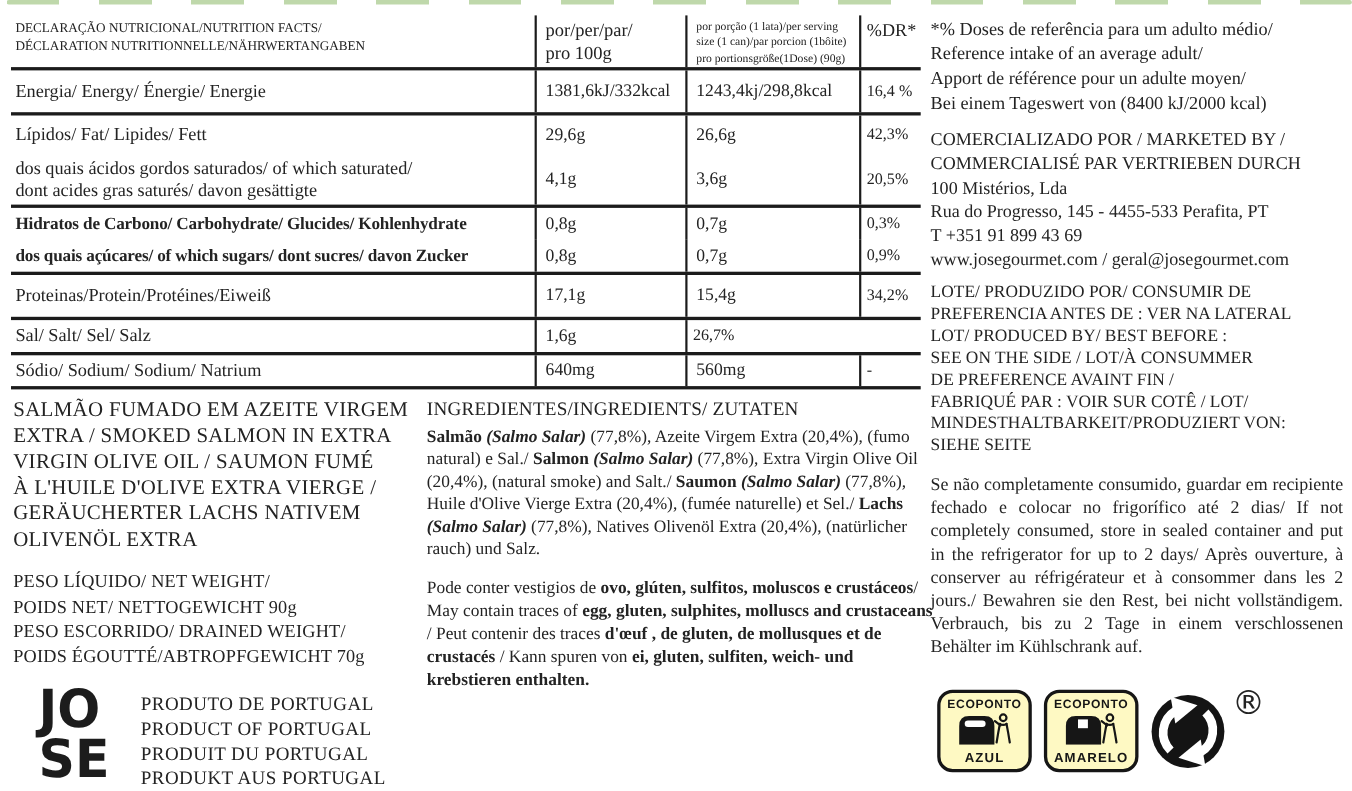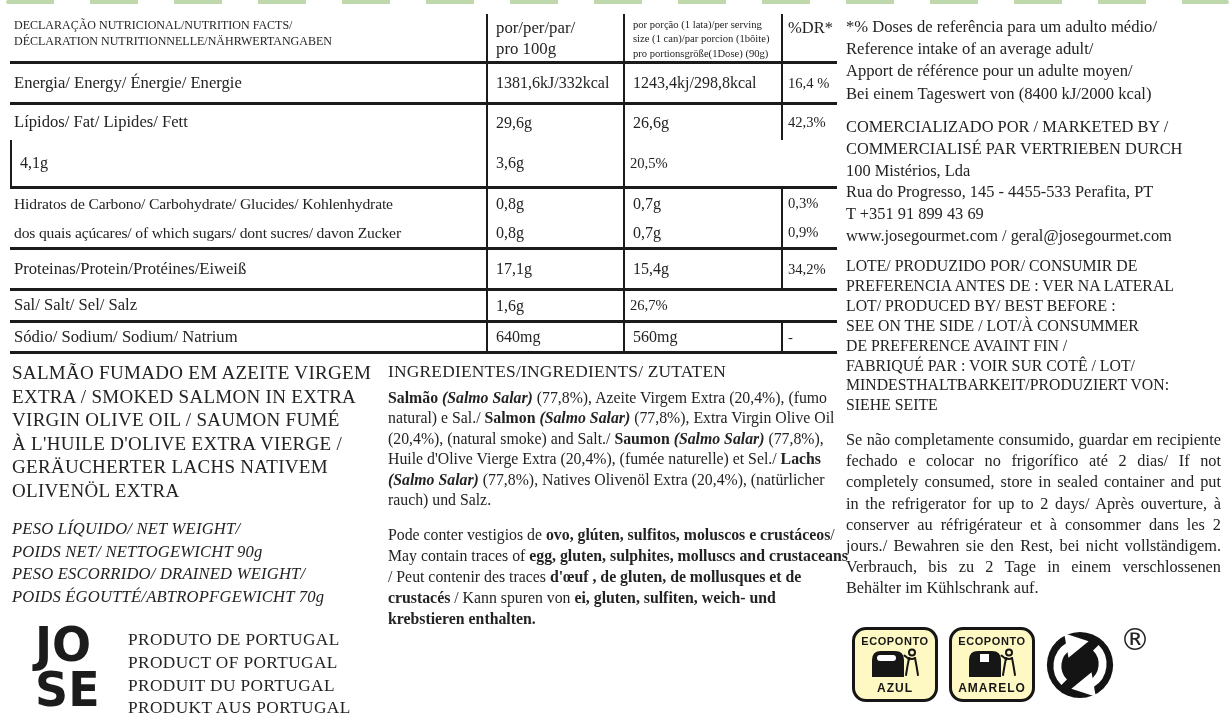--- a/index.html
+++ b/index.html
@@ -28,34 +28,34 @@
     border-left:2px solid #1b1b1b;
     padding:2px 4px 2px 8px;
     display:flex;flex-direction:column;justify-content:center;
   }
   .cell.c1{border-left:none;padding-left:4px;}
   .hdr1{font-size:12px;line-height:1.3;justify-content:flex-start;padding-top:4px;}
   .hdr2{font-size:16.8px;line-height:1.25;justify-content:flex-start;padding-top:4px;}
   .hdr3{font-size:10.6px;line-height:1.35;justify-content:flex-start;padding-top:4px;}
   .hdr4{font-size:16.5px;justify-content:flex-start;padding-top:4px;padding-left:5px;}
   .lbl{font-size:16.6px;line-height:1.22;}
-  .tight{font-size:15.6px;letter-spacing:-0.15px;}
+  .tight{font-size:15.6px;letter-spacing:-0.15px;font-weight:bold;}
   .val{font-size:16px;}
   .dr{font-size:14.6px;padding-left:5px;}
   .h47{height:47px;} .h38{height:38px;} .h35{height:35px;}
   .h46{height:46px;} .h29{height:29px;} .h28{height:28px;}
 
   
   .product-name{
     position:absolute;left:12px;top:361px;width:362px;
     font-size:19px;line-height:23.6px;letter-spacing:0.3px;
   }
   .weights{
     position:absolute;left:12px;top:518px;width:362px;
-    font-size:16.6px;line-height:22.6px;letter-spacing:0.2px;font-style:italic;
+    font-size:16.6px;line-height:22.6px;letter-spacing:0.2px;
   }
 
   
   .ingredients{position:absolute;left:388px;top:361px;width:456px;}
   .ingredients-heading{font-size:17.4px;letter-spacing:0.2px;}
   .ingredients-body{margin-top:6px;font-size:15.8px;line-height:20.4px;}
   .allergens{
     position:absolute;left:388px;top:524px;width:460px;
     font-size:15.8px;line-height:21px;
   }
@@ -114,20 +114,22 @@
       <div class="cell c1 lbl h38">Energia/ Energy/ Énergie/ Energie</div>
       <div class="cell c2 val h38">1381,6kJ/332kcal</div>
       <div class="cell c3 val h38">1243,4kj/298,8kcal</div>
       <div class="cell c4 dr h38">16,4 %</div>
     </div>
     <div class="tgroup">
       <div class="cell c1 lbl h35">Lípidos/ Fat/ Lipides/ Fett</div>
       <div class="cell c2 val h35">29,6g</div>
       <div class="cell c3 val h35">26,6g</div>
       <div class="cell c4 dr h35">42,3%</div>
+      <div class="cell c1 lbl ml h46">dos quais ácidos gordos saturados/ of which saturated/
+dont acides gras saturés/ davon gesättigte</div>
       <div class="cell c2 val h46">4,1g</div>
       <div class="cell c3 val h46">3,6g</div>
       <div class="cell c4 dr h46">20,5%</div>
     </div>
     <div class="tgroup">
       <div class="cell c1 lbl tight h29">Hidratos de Carbono/ Carbohydrate/ Glucides/ Kohlenhydrate</div>
       <div class="cell c2 val h29">0,8g</div>
       <div class="cell c3 val h29">0,7g</div>
       <div class="cell c4 dr h29">0,3%</div>
       <div class="cell c1 lbl tight h29">dos quais açúcares/ of which sugars/ dont sucres/ davon Zucker</div>

